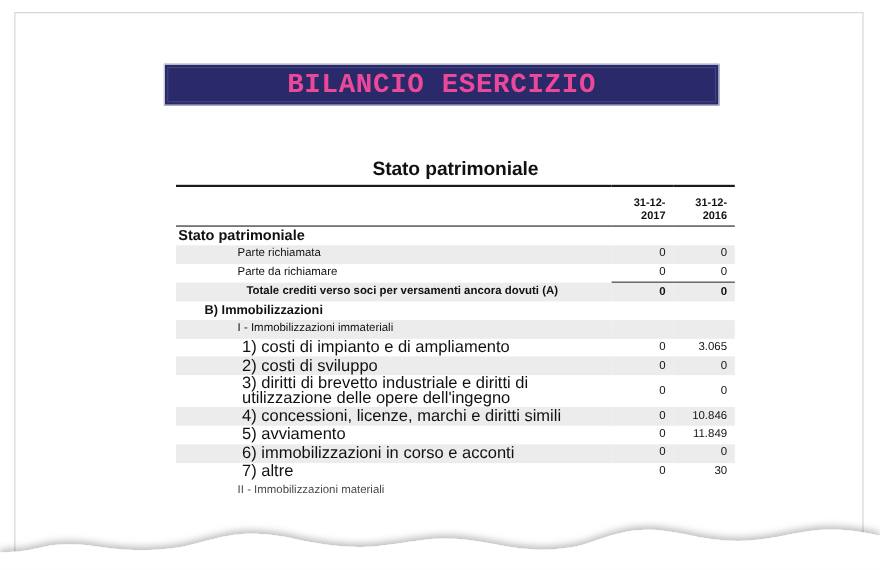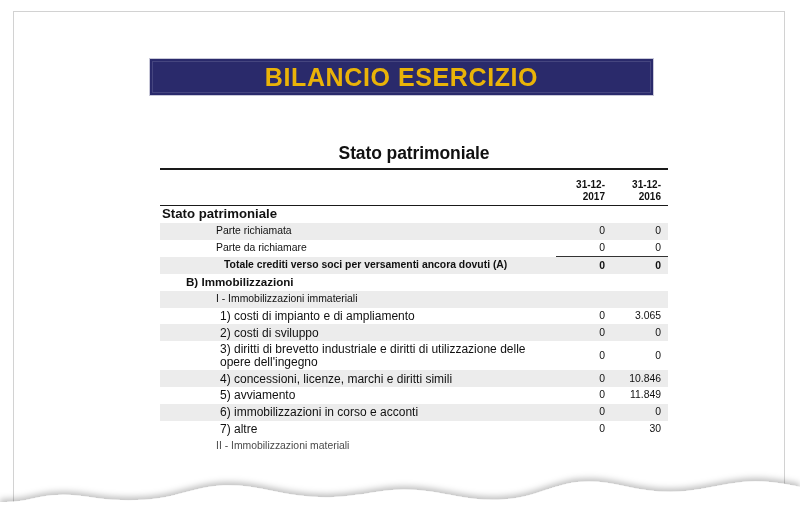--- a/index.html
+++ b/index.html
@@ -66,22 +66,22 @@
     left: 2px;
     top: 2px;
     right: 2px;
     bottom: 2px;
     border: 1px solid #45457f;
     box-sizing: border-box;
     pointer-events: none;
   }
   #banner-title {
     position: relative;
-    color: #eab308;
-    font-family: Liberation Sans, sans-serif;
+    color: #ec4899;
+    font-family: Liberation Mono, monospace;
     font-weight: bold;
     font-size: 25px;
     letter-spacing: 0.6px;
     z-index: 2;
   }
 
   
   #doc {
     position: absolute;
     left: 146px;
@@ -139,21 +139,21 @@
   tr.row.ruled td.num {
     border-top: 1.1px solid #333;
   }
 
   
   tr.lvl0 td.lbl { font-size: 13.2px; font-weight: bold; }
   tr.lvl1 td.lbl { font-size: 12.6px; font-weight: bold; padding-left: 12px; }
   tr.lvl2 td.lbl { font-size: 11.6px; font-weight: bold; padding-left: 26px; }
   tr.lvl3 td.lbl { font-size: 10.4px; padding-left: 56px; }
   tr.lvl3b td.lbl { font-size: 10.4px; font-weight: bold; padding-left: 64px; }
-  tr.lvl4 td.lbl { font-size: 12px; padding-left: 60px; }
+  tr.lvl4 td.lbl { font-size: 15px; padding-left: 60px; }
 
   
   tr.clipped td { color: #4a4a4a; }
 </style>
 </head>
 <body>
 
 <div id="sheet-shadow"></div>
 
 <div id="page-sheet">

